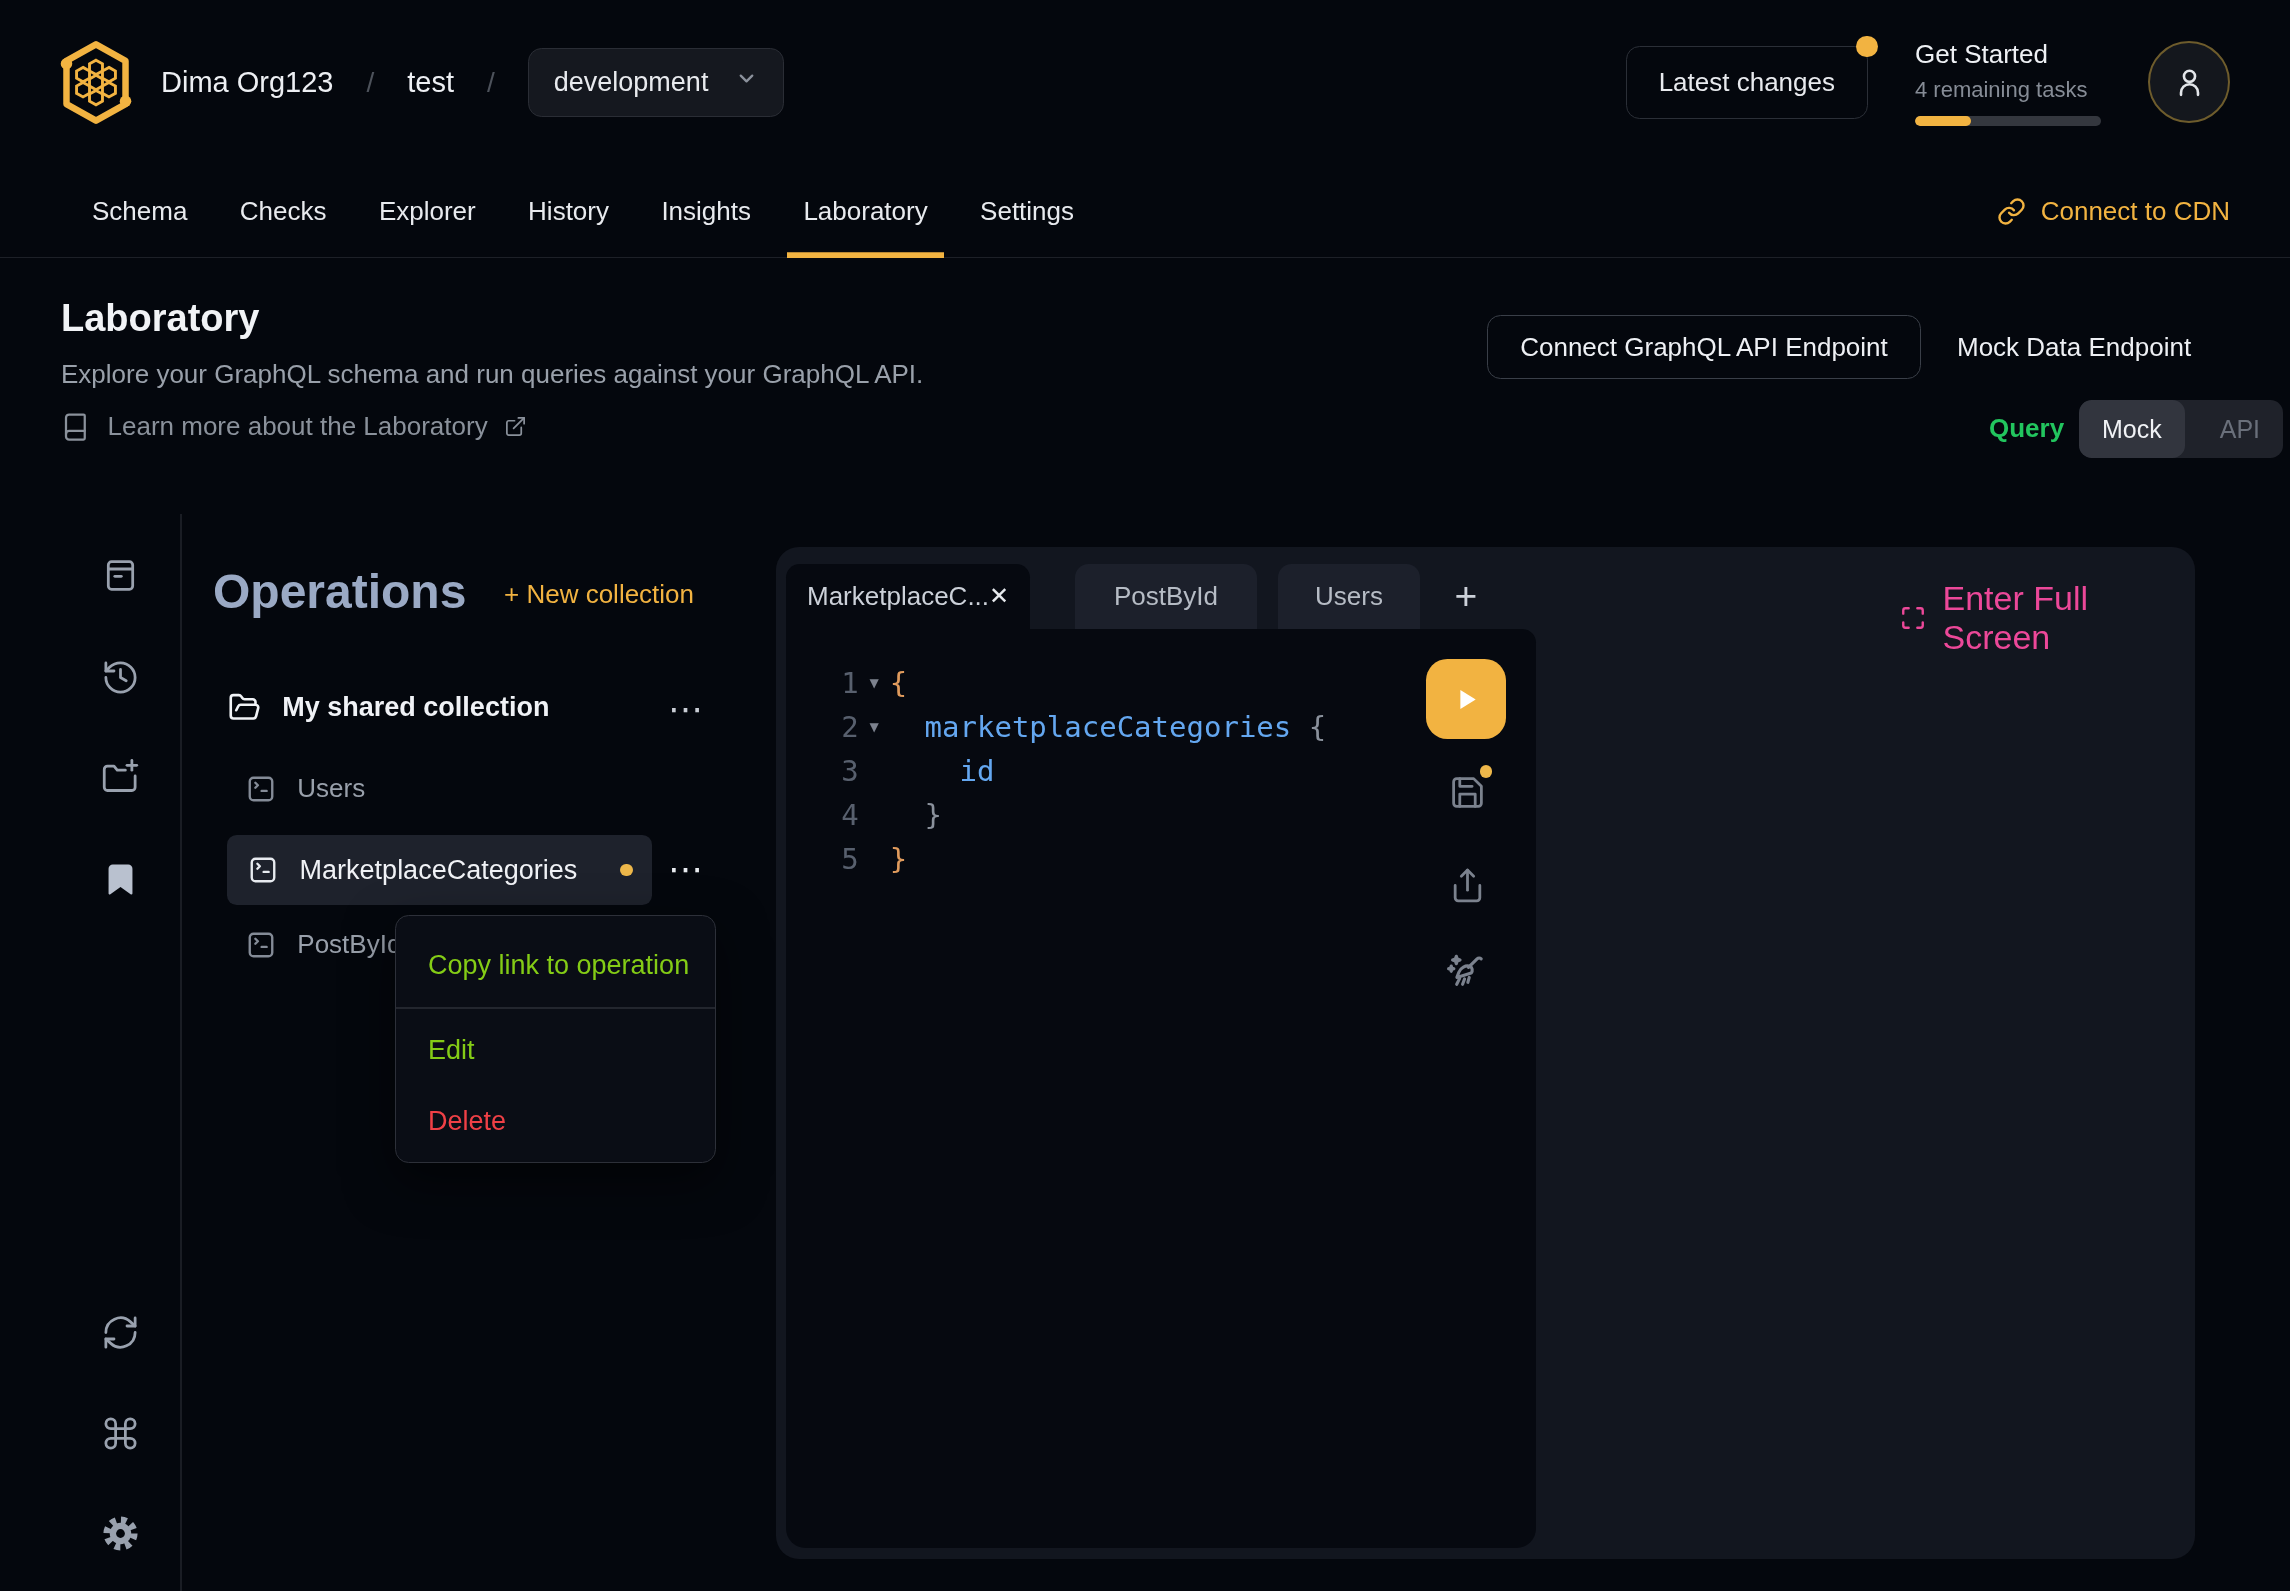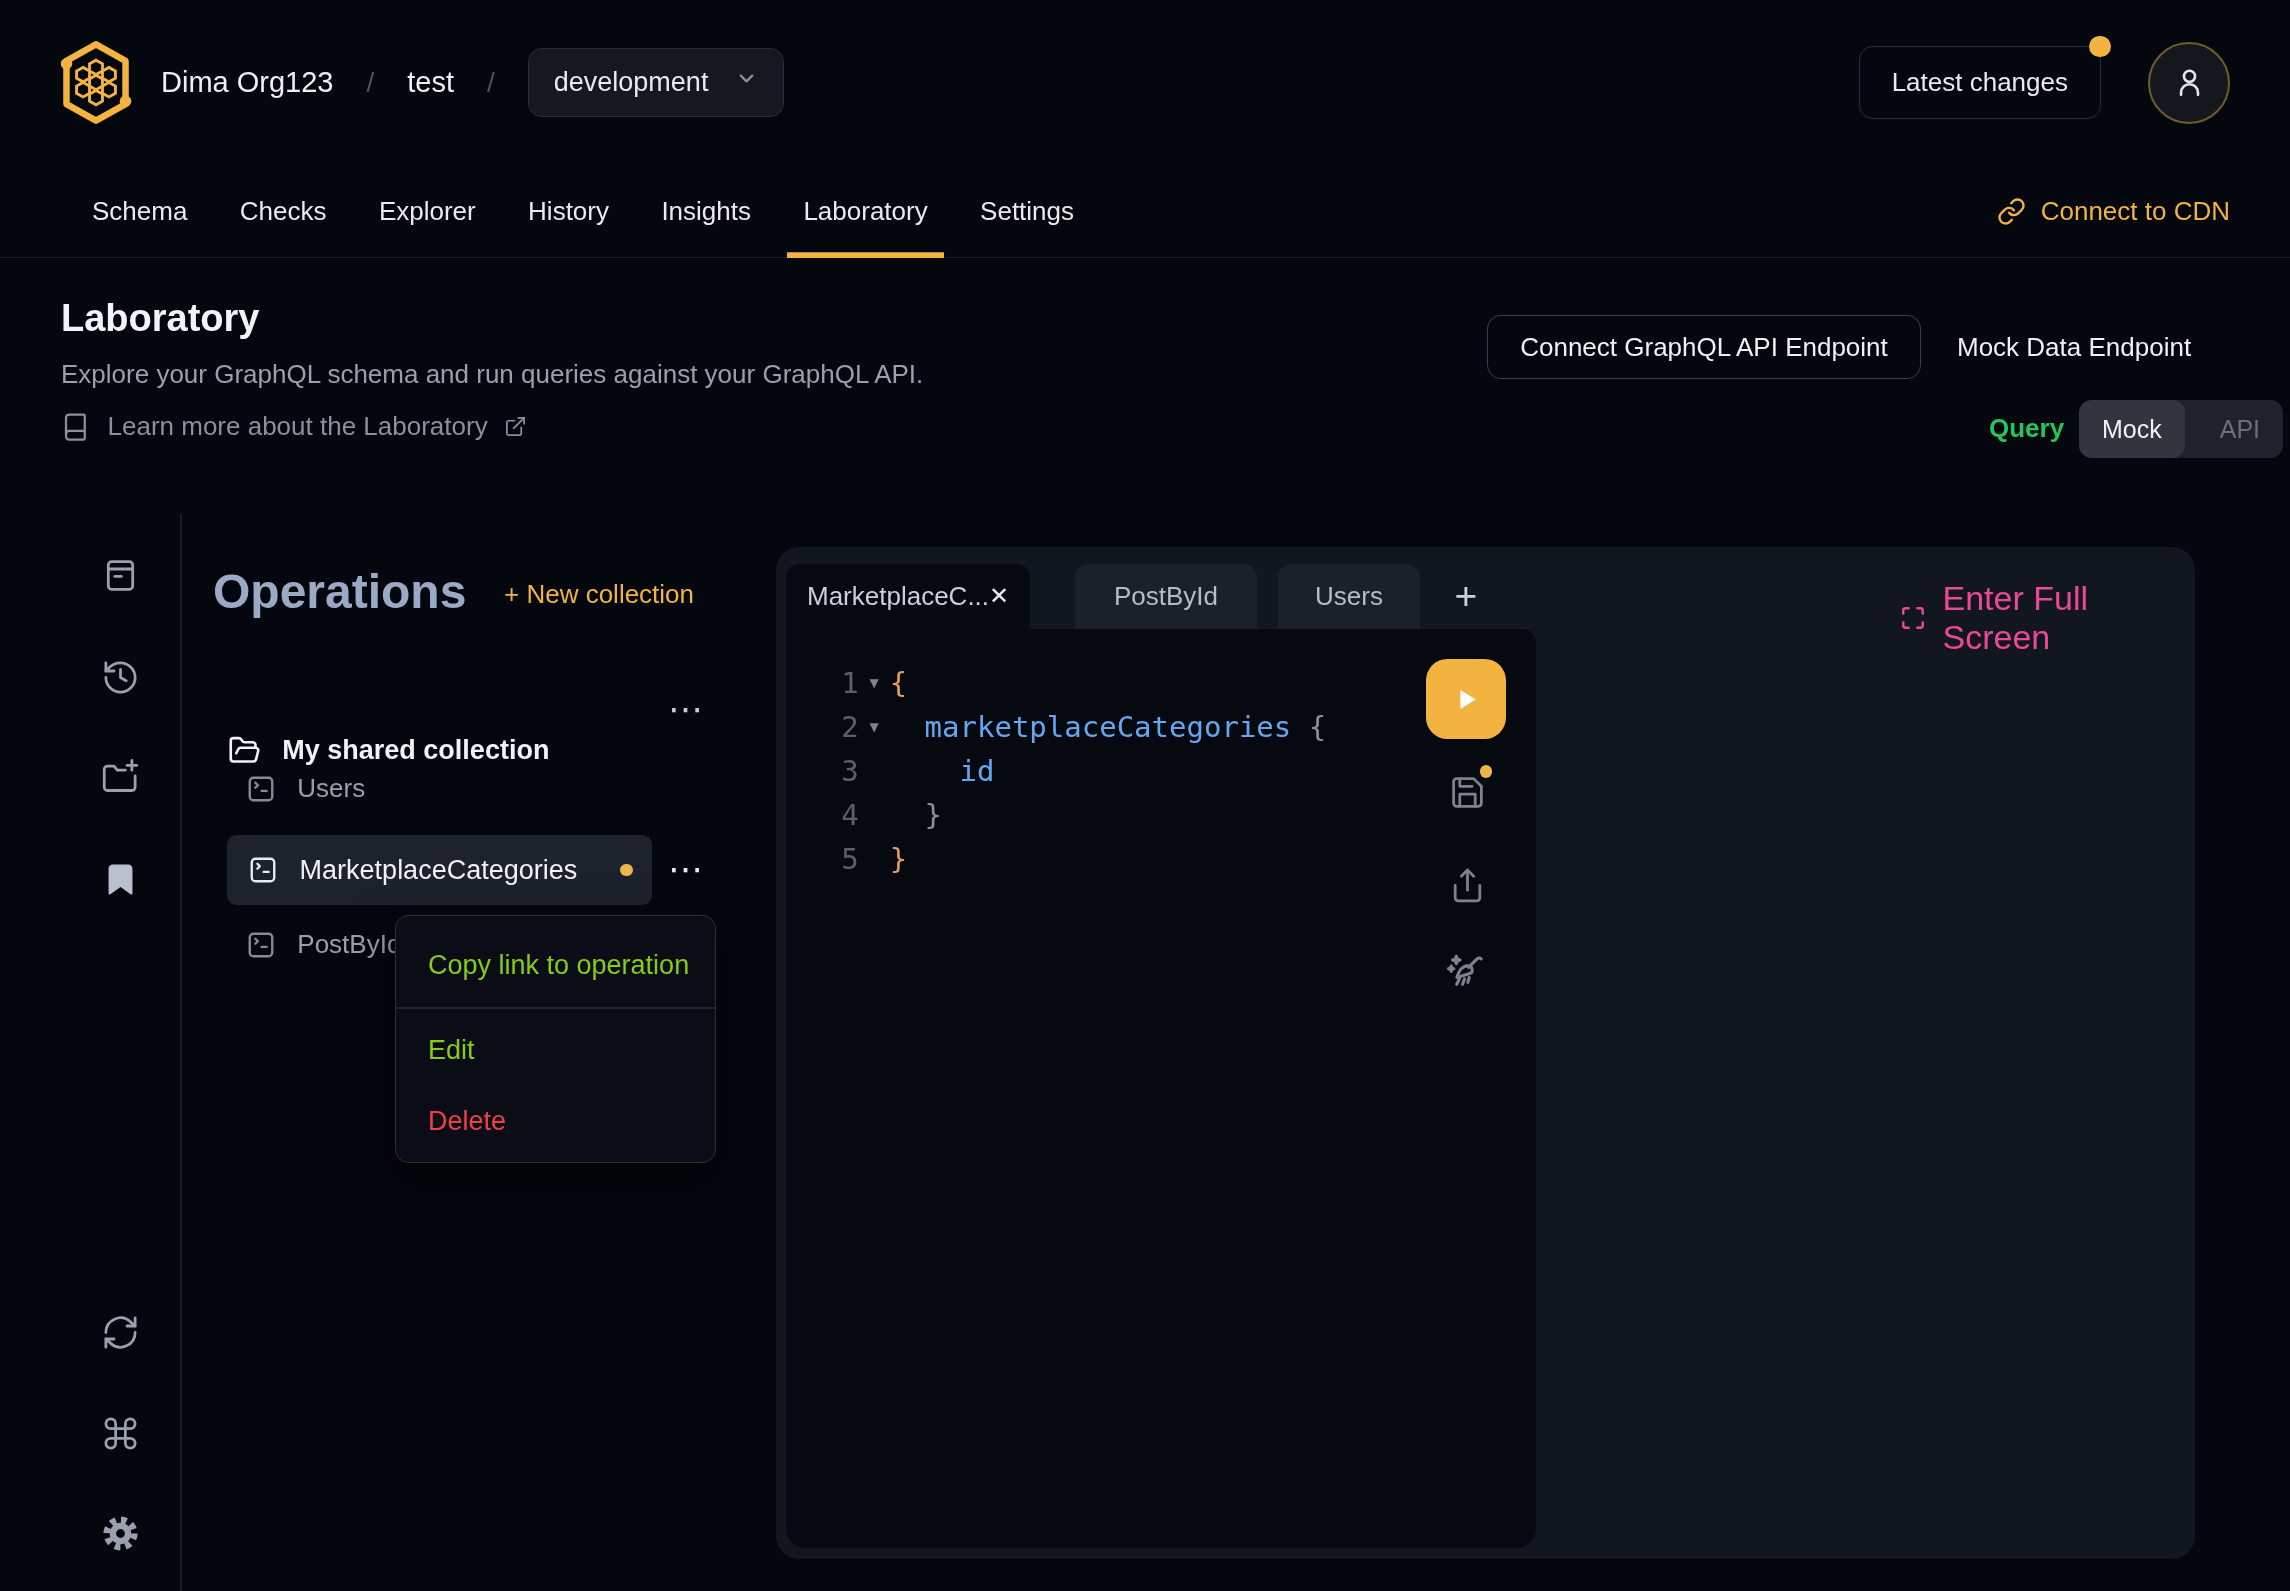--- a/index.html
+++ b/index.html
@@ -56,21 +56,21 @@
 
   
   .vdivider{position:absolute;left:180px;top:514px;bottom:0;width:1.9px;background:#1a1d24;}
   .rail-icon{position:absolute;left:101px;width:39px;height:39px;color:#99a1ae;display:flex;
              align-items:center;justify-content:center;cursor:pointer;}
 
   
   .ops-title{position:absolute;left:213px;top:564px;font-size:48px;font-weight:700;color:#9aa9c4;}
   .new-collection{position:absolute;left:504px;top:579px;font-size:26px;font-weight:500;color:#f2b341;cursor:pointer;}
   .shared-row{position:absolute;left:228px;top:691px;display:flex;align-items:center;gap:21.3px;
-              font-size:27px;font-weight:600;color:#f0f2f6;cursor:pointer;margin-top:43px;}
+              font-size:27px;font-weight:600;color:#f0f2f6;cursor:pointer;}
   .dots{position:absolute;font-size:35px;letter-spacing:1px;color:#c9cdd5;cursor:pointer;line-height:1;}
   .op-row{position:absolute;display:flex;align-items:center;gap:21.3px;font-size:26px;color:#99a0ab;cursor:pointer;}
   .op-icon{color:#848b97;flex:none;}
   .sel-row{position:absolute;left:227px;top:835px;width:425px;height:70px;background:#1e222c;border-radius:9.7px;
            display:flex;align-items:center;padding:0 19.4px 0 21.3px;gap:21.3px;font-size:27px;color:#f0f2f6;
            box-sizing:border-box;cursor:pointer;}
   .sel-row .op-icon{color:#e8ebf0;}
   .unsaved-dot{margin-left:auto;width:12.6px;height:12.6px;border-radius:50%;background:#edb74a;}
 
   
@@ -151,20 +151,27 @@
             <path d="M6 9l6 6 6-6"></path>
           </svg>
       </span>
     </div>
   </div>
   <div class="header-right">
     <div class="latest-btn">
       <span>Latest changes</span>
       <span class="latest-dot"></span>
     </div>
+    <div class="get-started">
+      <div class="gs-title">Get Started</div>
+      <div class="gs-sub">4 remaining tasks</div>
+      <div class="gs-bar">
+        <div class="gs-fill" style="width: 30%;"></div>
+      </div>
+    </div>
     <div class="avatar">
       <span>
         <svg viewBox="0 0 24 24" width="37" height="37" fill="none" stroke="#e3e6ea" stroke-width="1.7" stroke-linecap="round" stroke-linejoin="round">
           <circle cx="12" cy="8" r="3.6"></circle>
             <path d="M6.5 20v-1.4a5.5 5.5 0 0 1 11 0V20"></path>
         </svg>
       </span>
     </div>
   </div>
 </div>

